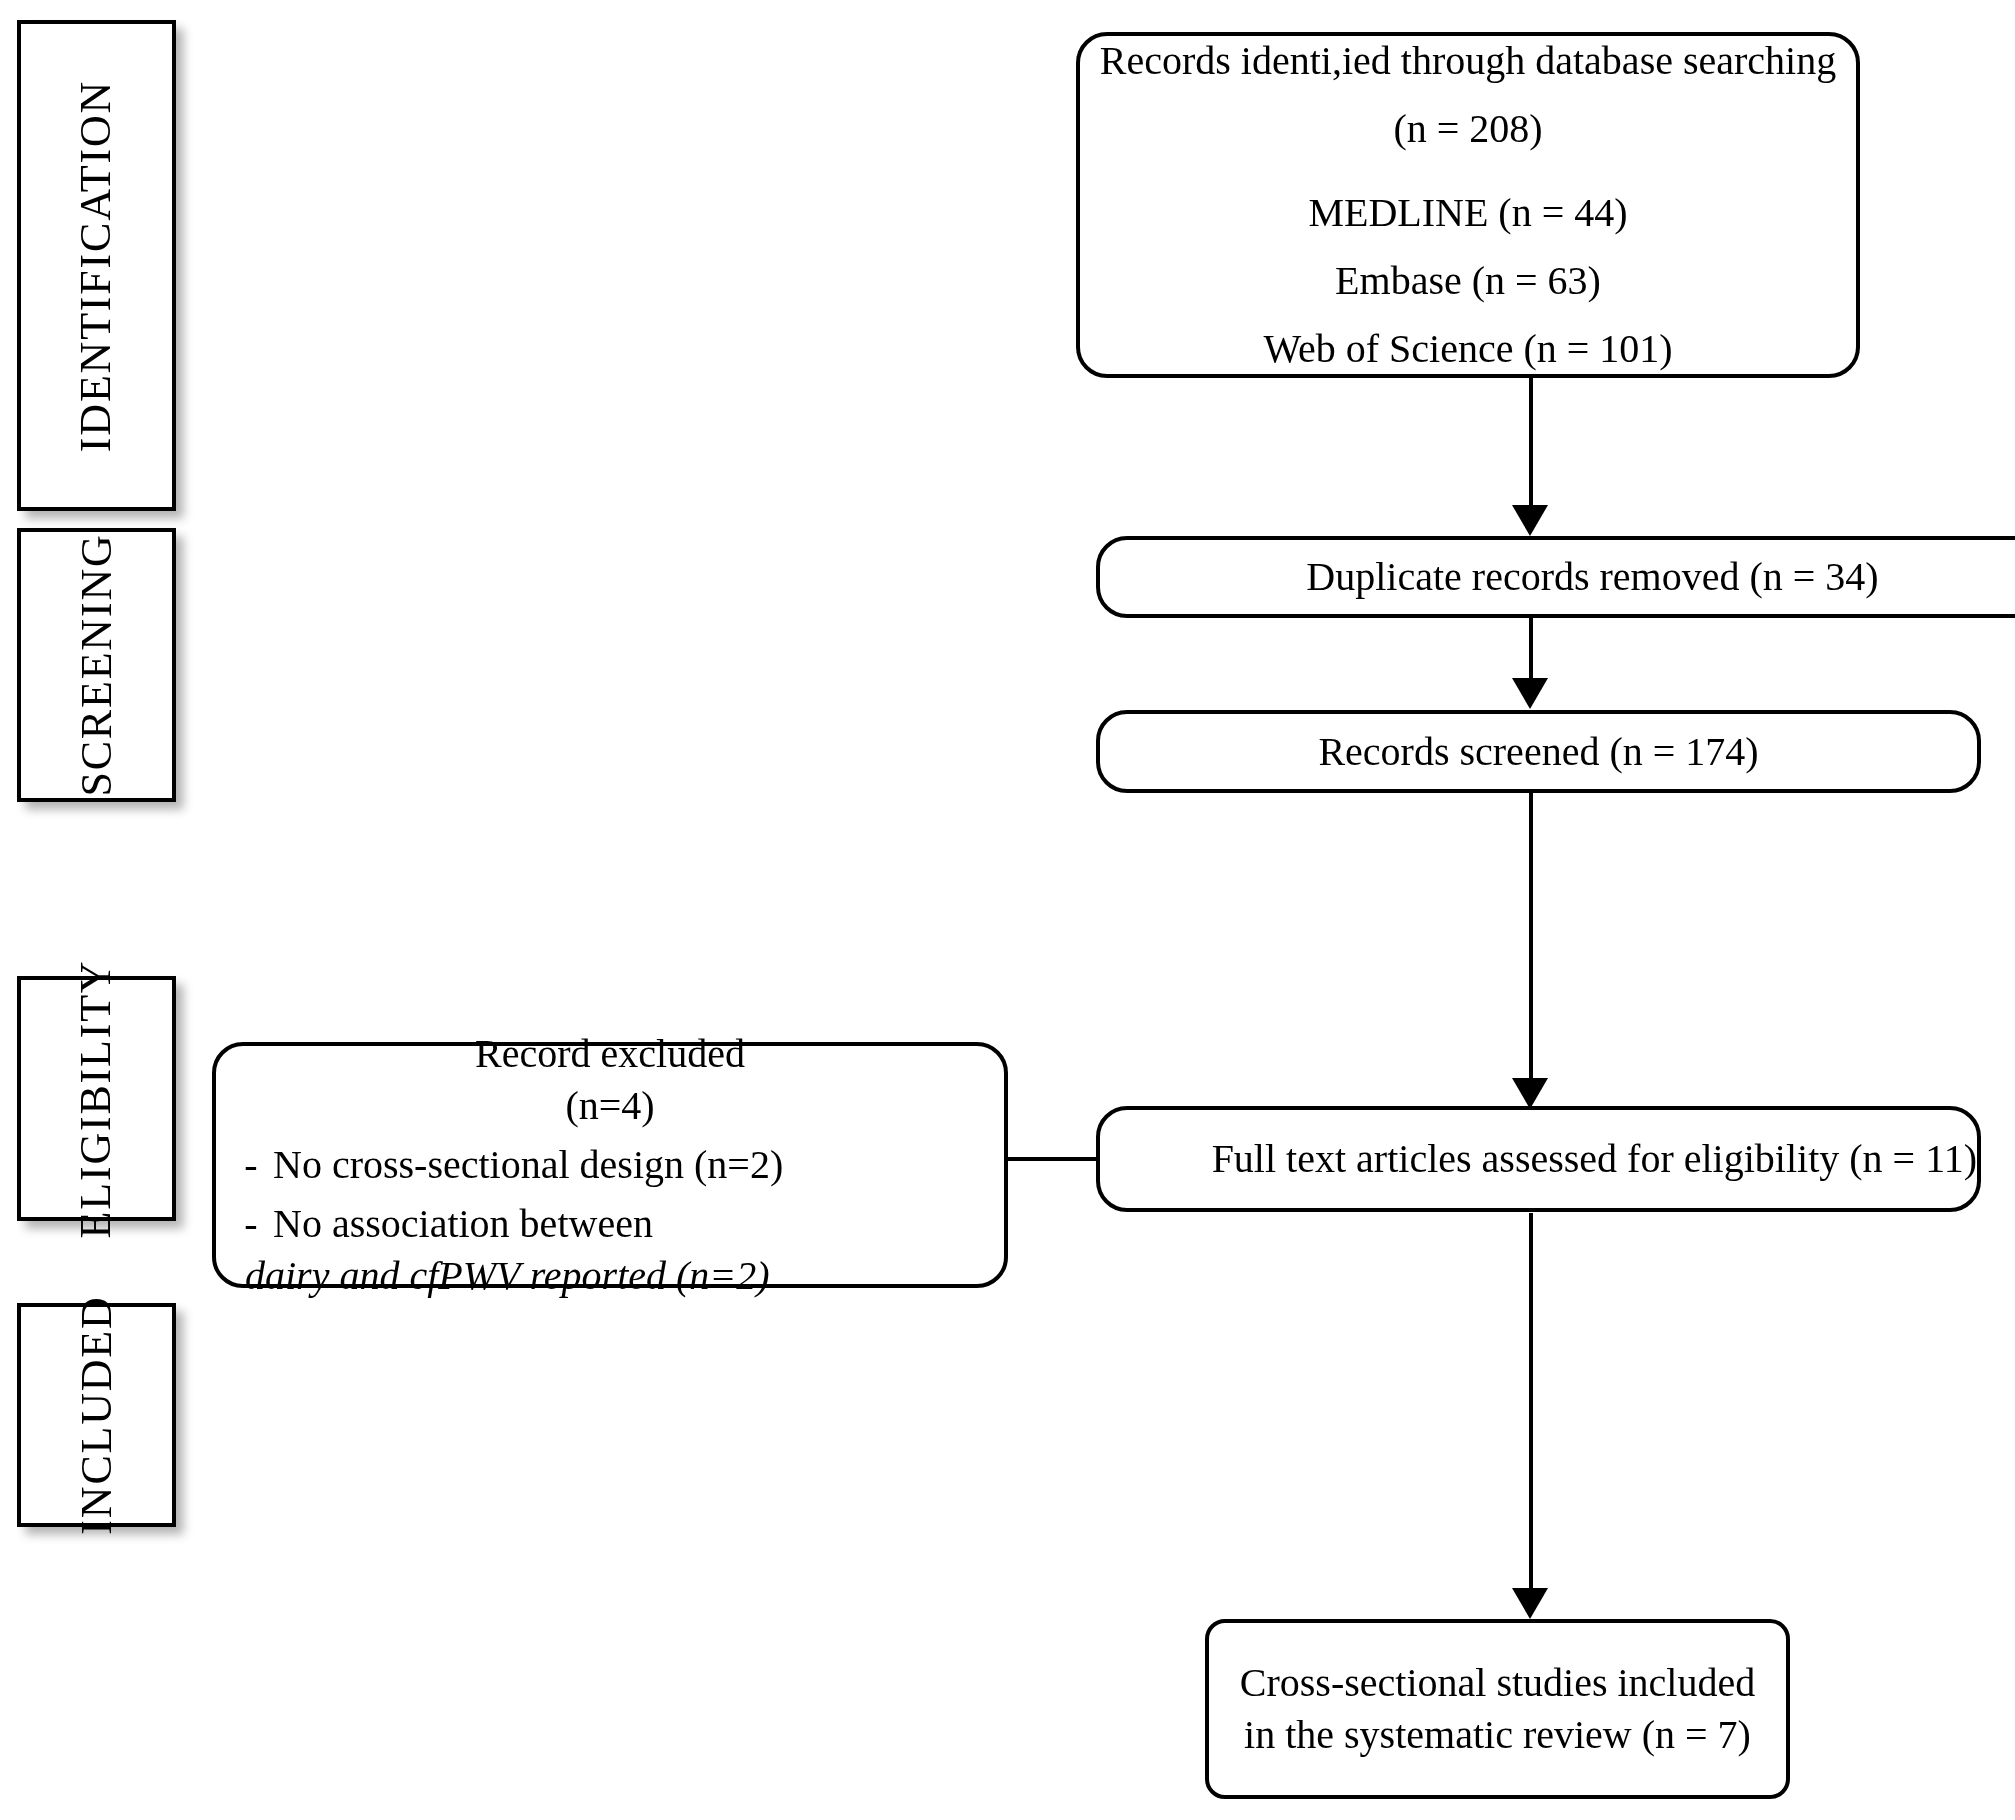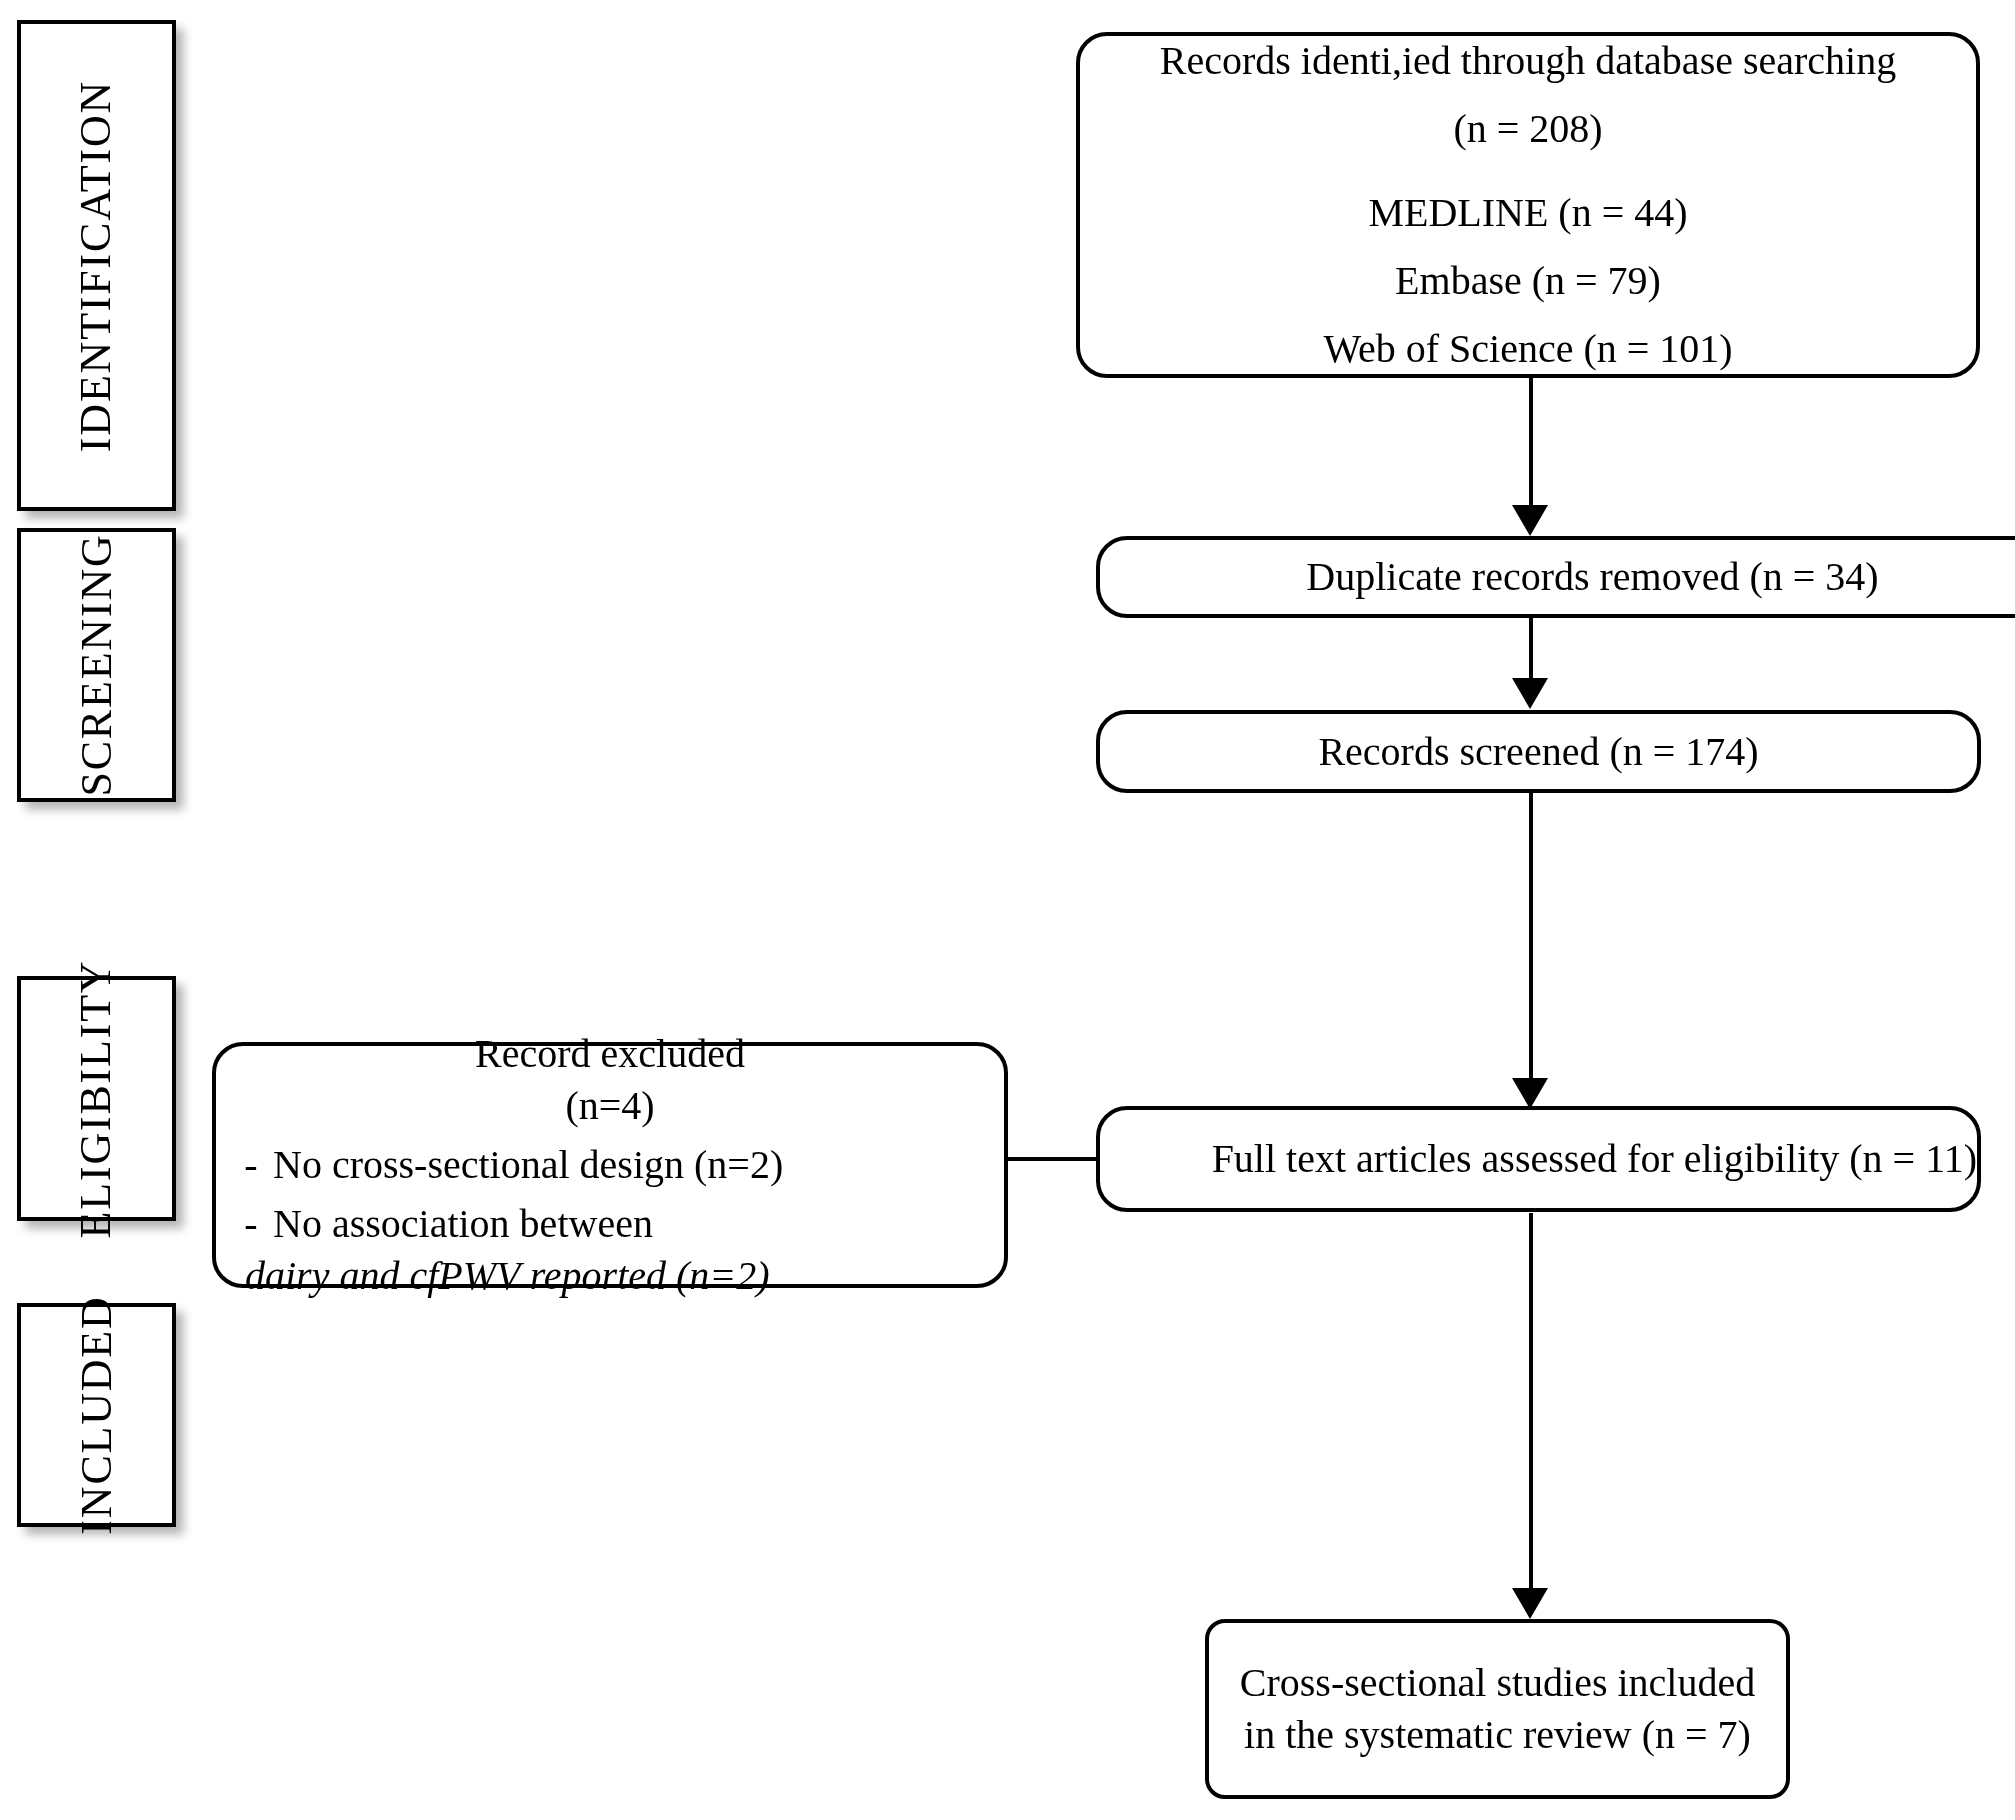--- a/index.html
+++ b/index.html
@@ -102,26 +102,26 @@
   </div>
 
   <div class="stage-box" id="stage-eligibility" style="left:17px;top:976px;width:159px;height:245px;">
     <span class="stage-label">ELIGIBILITY</span>
   </div>
 
   <div class="stage-box" id="stage-included" style="left:17px;top:1303px;width:159px;height:224px;">
     <span class="stage-label">INCLUDED</span>
   </div>
 
-  <div class="flow-box" id="box-identified" style="left:1076px;top:32px;width:904px;height:346px;gap:16px;">
+  <div class="flow-box" id="box-identified" style="left:1076px;top:32px;width:784px;height:346px;gap:16px;">
     <span class="ln">Records identi,ied through database searching</span>
     <span class="ln">(n = 208)</span>
     <span class="spacer"></span>
     <span class="ln">MEDLINE (n = 44)</span>
-    <span class="ln">Embase (n = 79)</span>
+    <span class="ln">Embase (n = 63)</span>
     <span class="ln">Web of Science (n = 101)</span>
   </div>
 
   <div class="v-line" style="left:1529px;top:378px;height:130px;"></div>
   <div class="arrow-down" style="left:1512px;top:505px;"></div>
 
   <div class="flow-box" id="box-duplicates" style="left:1096px;top:536px;width:993px;height:82px;">
     <span class="ln">Duplicate records removed (n = 34)</span>
   </div>
 

